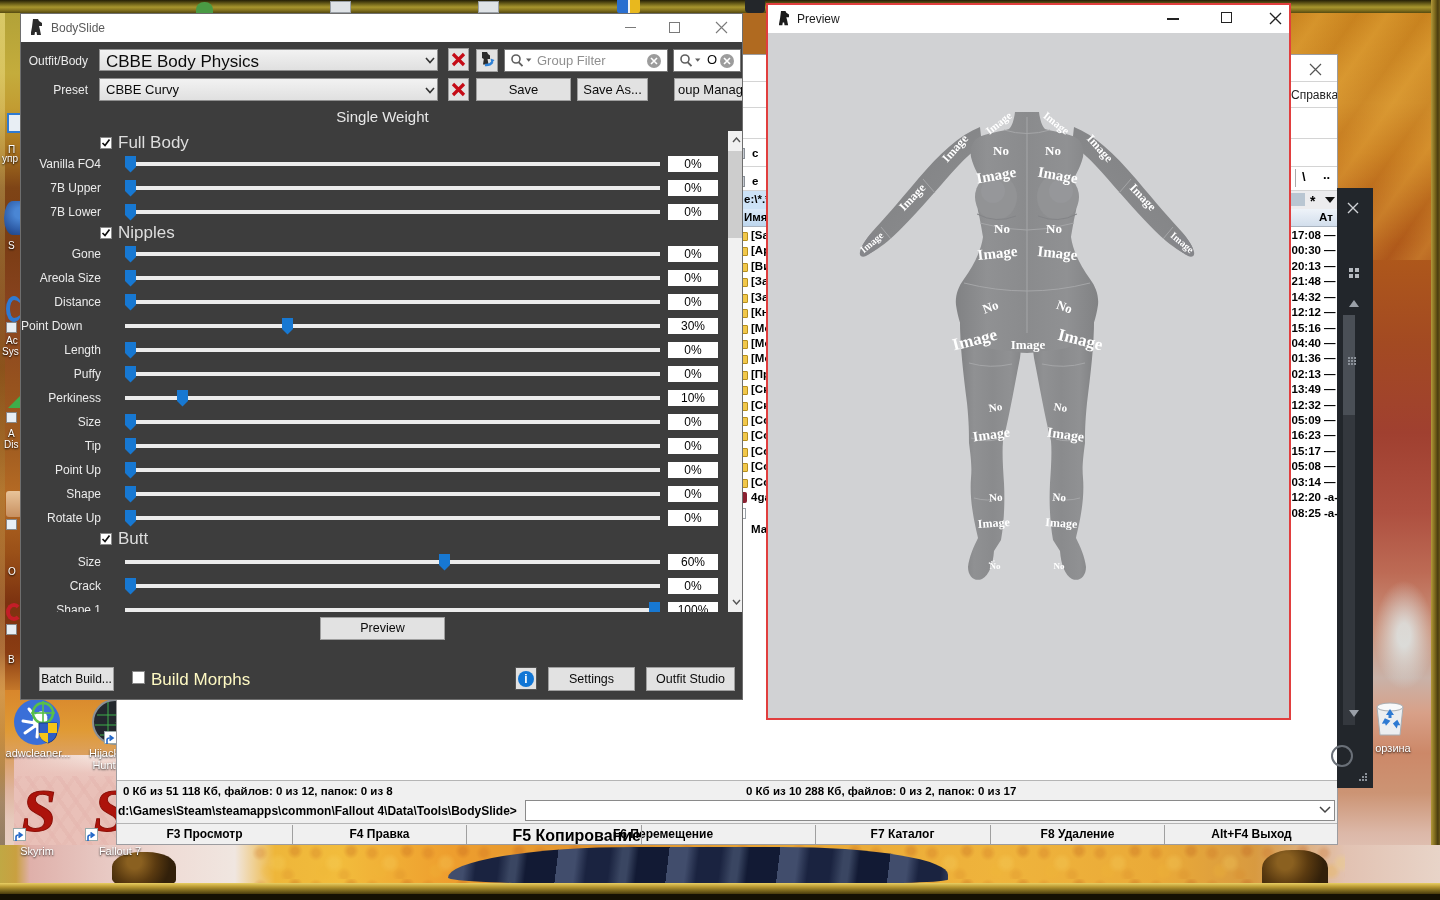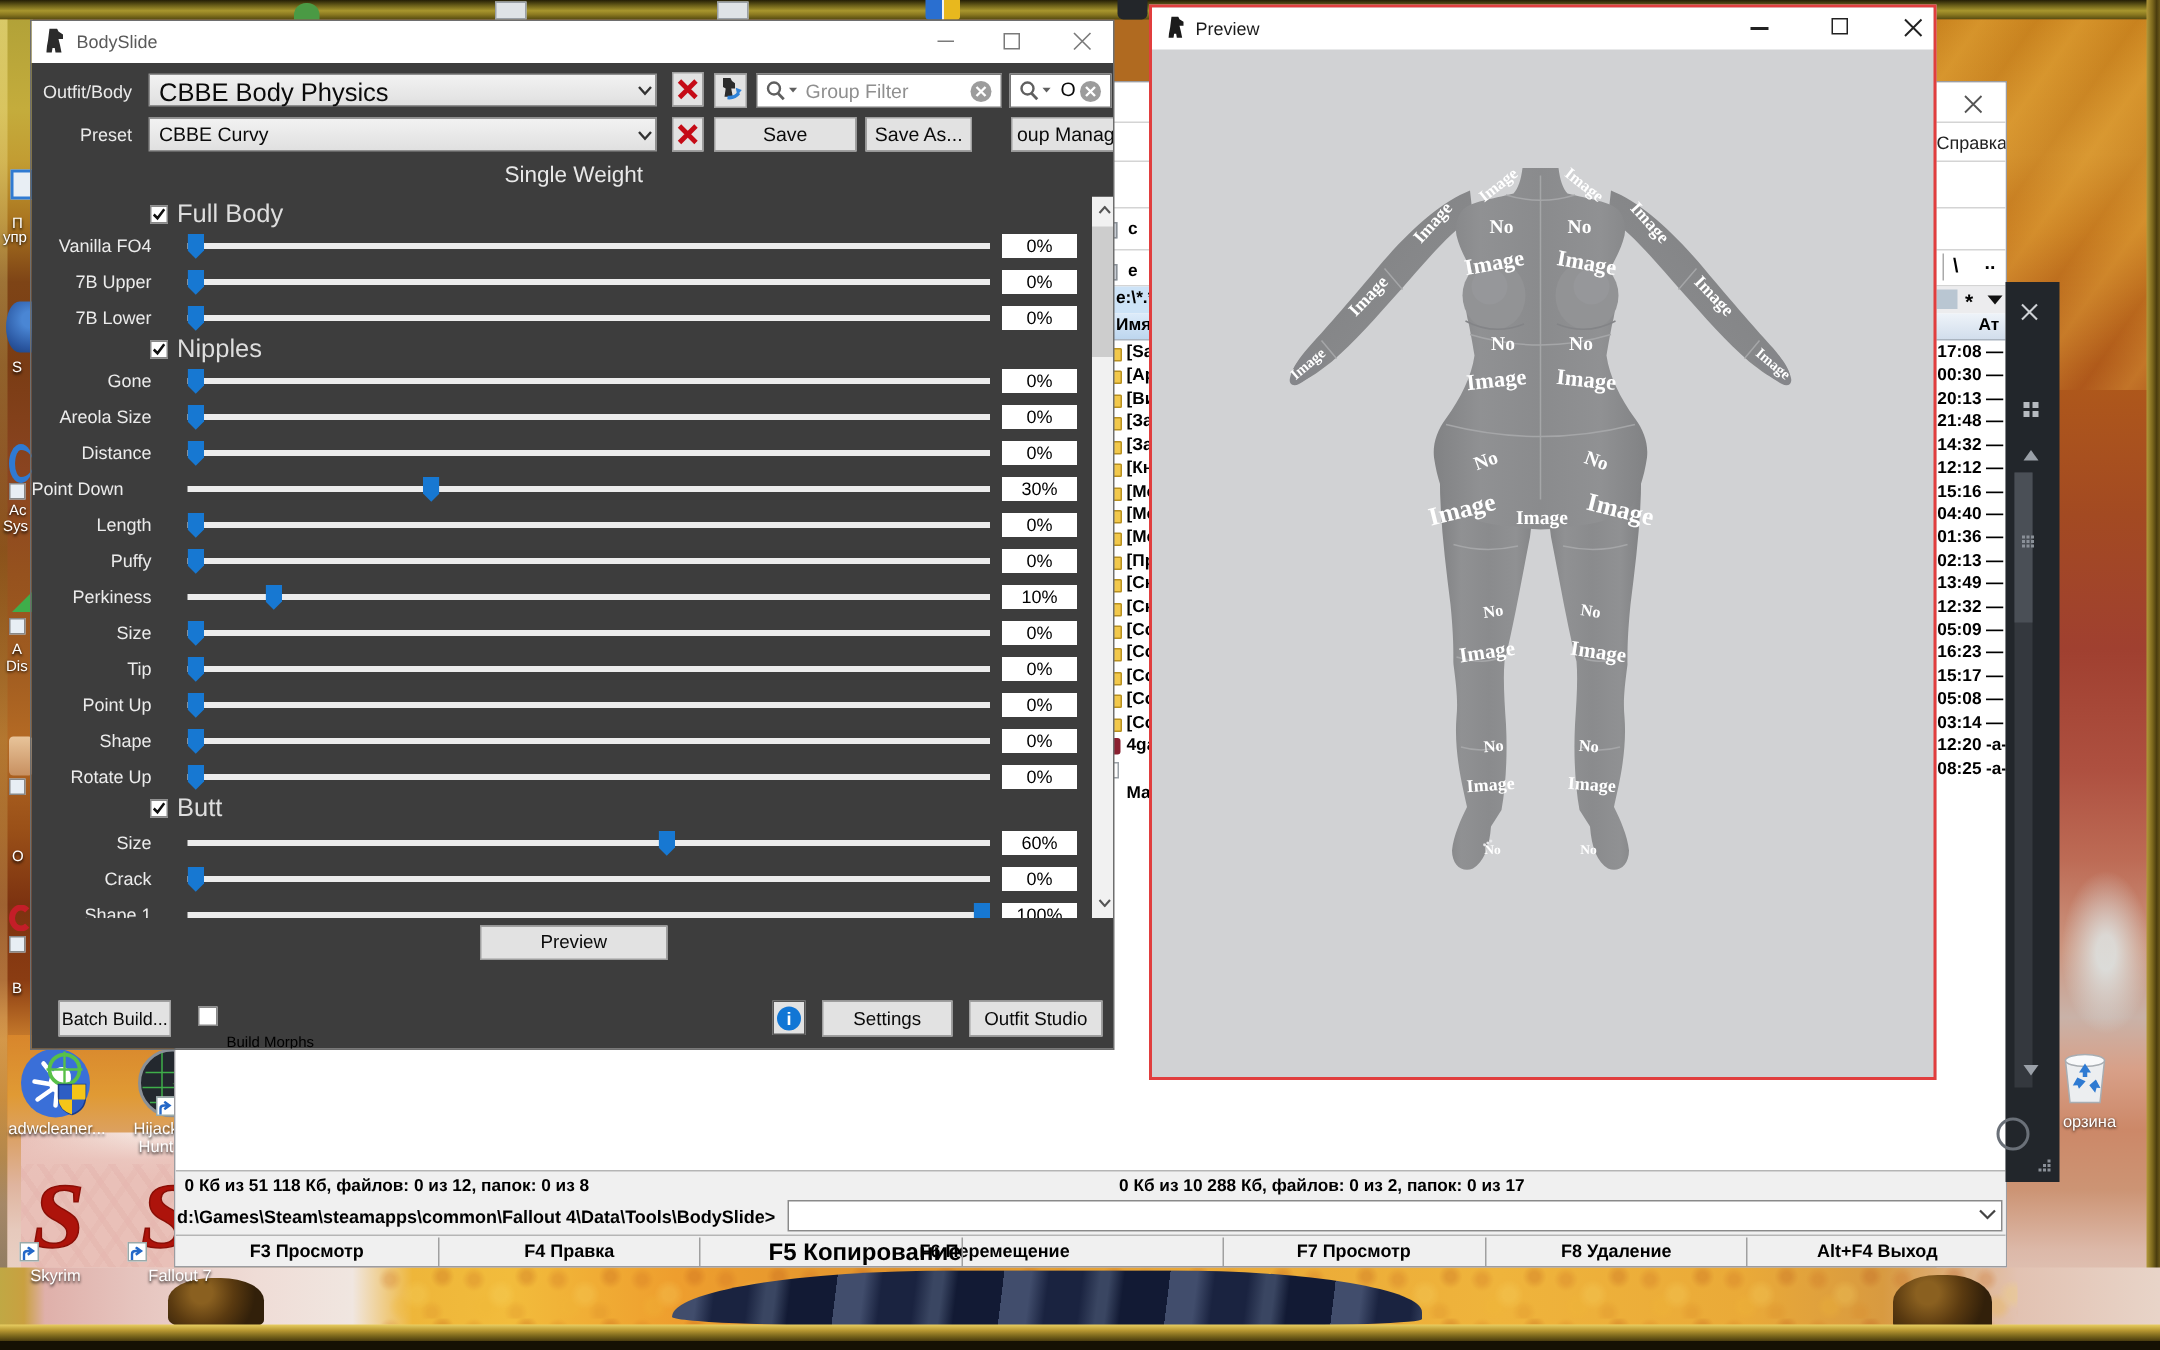--- a/index.html
+++ b/index.html
@@ -243,21 +243,21 @@
         <path d="M1 1 L6 6 L11 1" stroke="#444" stroke-width="1.5" fill="none"></path>
       </svg>
       <div class="a" style="left:0;top:768px;width:1222px;height:23px;background:#f0f0f0;border-top:1px solid #b5b5b5"></div>
       <div class="a tcb" style="left:0px;top:772px;width:175px;font-size:12px;text-align:center">F3 Просмотр</div>
       <div class="a tcb" style="left:175px;top:772px;width:175px;font-size:12px;text-align:center">F4 Правка</div>
       <div class="a" style="left:175px;top:770px;width:1px;height:19px;background:#a0a0a0"></div>
       <div class="a tcb" style="left:349px;top:772px;width:175px;font-size:16px;text-align:right">F5 Копирование</div>
       <div class="a" style="left:349px;top:770px;width:1px;height:19px;background:#a0a0a0"></div>
       <div class="a tcb" style="left:496px;top:772px;width:141px;font-size:12px;text-align:left">F6 Перемещение</div>
       <div class="a" style="left:524px;top:770px;width:1px;height:19px;background:#a0a0a0"></div>
-      <div class="a tcb" style="left:698px;top:772px;width:175px;font-size:12px;text-align:center">F7 Просмотр</div>
+      <div class="a tcb" style="left:698px;top:772px;width:175px;font-size:12px;text-align:center">F7 Каталог</div>
       <div class="a" style="left:698px;top:770px;width:1px;height:19px;background:#a0a0a0"></div>
       <div class="a tcb" style="left:873px;top:772px;width:175px;font-size:12px;text-align:center">F8 Удаление</div>
       <div class="a" style="left:873px;top:770px;width:1px;height:19px;background:#a0a0a0"></div>
       <div class="a tcb" style="left:1047px;top:772px;width:175px;font-size:12px;text-align:center">Alt+F4 Выход</div>
       <div class="a" style="left:1047px;top:770px;width:1px;height:19px;background:#a0a0a0"></div>
     </div>
   </div>
 <div class="a" style="left:1337px;top:188px;width:36px;height:600px;background:#22262b;z-index:4">
     <svg class="a" style="left:10px;top:14px" width="12" height="12" viewBox="0 0 12 12">
       <path d="M1 1 L11 11 M11 1 L1 11" stroke="#cfd2d6" stroke-width="1.4"></path>
@@ -443,21 +443,21 @@
           <path d="M1 5 L4.5 1 L8 5" stroke="#555" stroke-width="1.4" fill="none"></path>
         </svg>
         <div class="a" style="left:707px;top:20px;width:16px;height:87px;background:#cdcdcd"></div>
         <svg class="a" style="left:711px;top:468px" width="9" height="6" viewBox="0 0 9 6">
           <path d="M1 1 L4.5 5 L8 1" stroke="#555" stroke-width="1.4" fill="none"></path>
         </svg>
       </div>
       <div class="a btn" style="left:299px;top:603px;width:125px;height:23px;font-size:12.5px;line-height:21px">Preview</div>
       <div class="a btn" style="left:18px;top:653px;width:75px;height:24px;font-size:12px;line-height:22px">Batch Build...</div>
       <div class="a" style="left:111px;top:657px;width:13px;height:13px;background:#fff;border:1px solid #888"></div>
-      <div class="a" style="left:130px;top:676px;font-size:10px;color:#000000">Build Morphs</div>
+      <div class="a" style="left:130px;top:656px;font-size:17px;color:#fef9c3">Build Morphs</div>
       <div class="a" style="left:494px;top:653px;width:22px;height:23px;background:#e2e2e2;border:1px solid #555">
         <div style="position:absolute;left:2px;top:2.5px;width:16px;height:16px;border-radius:50%;background:#1176d5;color:#fff;font-weight:bold;font-size:12px;text-align:center;line-height:16px">i</div>
       </div>
       <div class="a btn" style="left:527px;top:653px;width:87px;height:24px;font-size:12.5px;line-height:22px">Settings</div>
       <div class="a btn" style="left:625px;top:653px;width:89px;height:24px;font-size:12.5px;line-height:22px">Outfit Studio</div>
     </div>
   </div>
 <div class="a" style="left:766px;top:3px;width:525px;height:717px;border:2px solid #e13e3e;background:#d1d2d4;overflow:hidden;z-index:5">
     <div class="a" style="left:0;top:0;width:521px;height:713px">
       <div class="a" style="left:0;top:0;width:521px;height:28px;background:#fff"></div>

